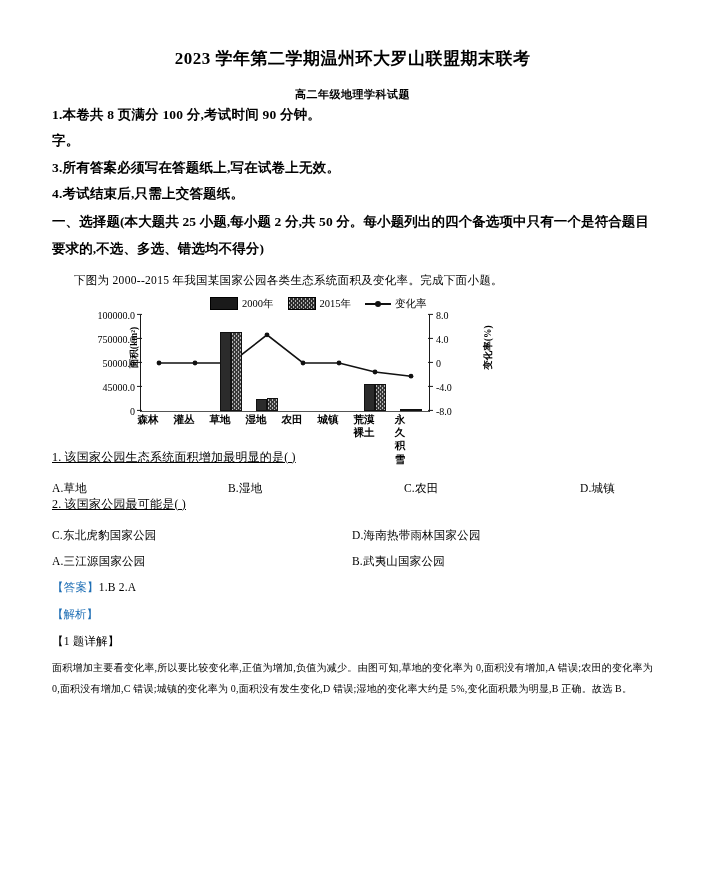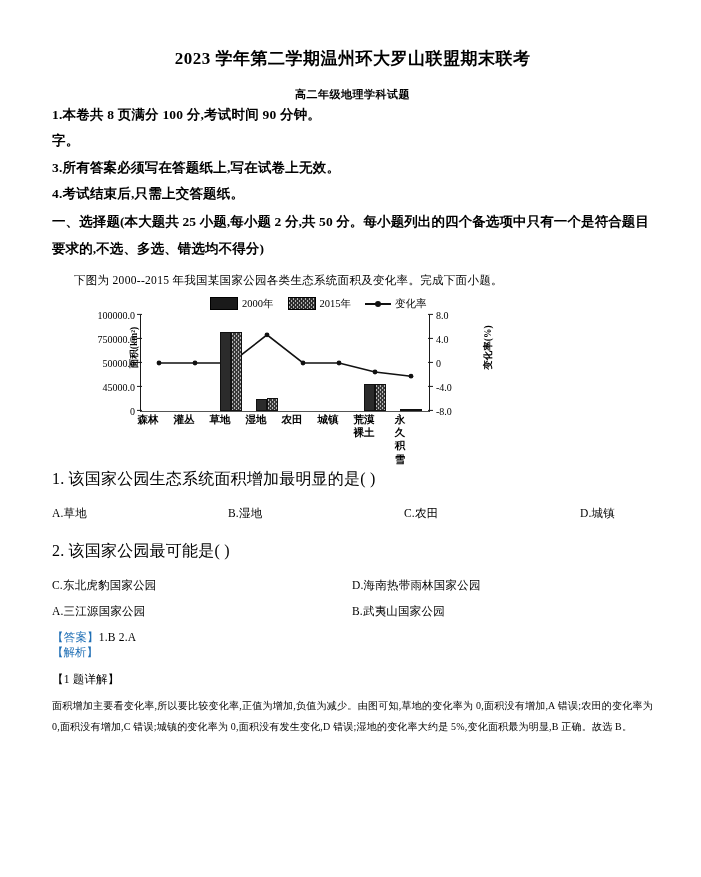--- a/index.html
+++ b/index.html
@@ -211,24 +211,25 @@
     font-size: 10.5px;
     font-weight: bold;
     text-align: center;
     transform: translateX(-50%);
     line-height: 1.28;
     white-space: pre-line;
   }
 
   
   .q-line {
-    font-size: 16px;
+    font-size: 12px;
     line-height: 1.75;
-    margin-top: 18px;
-    letter-spacing: 0.2px;
+    margin-top: 0;
+    letter-spacing: 0.2px;
+    text-decoration: underline;
   }
   .opt-row {
     position: relative;
     font-size: 11.5px;
     line-height: 1.75;
     margin-top: 10px;
     height: 16px;
   }
   .opt {
     position: absolute;
@@ -249,20 +250,21 @@
     font-size: 11.5px;
     margin-top: 13px;
     letter-spacing: 0.2px;
   }
   .tag {
     color: #1f6fb5;
     font-weight: normal;
   }
   .analysis-tag {
     font-size: 11.5px;
+    margin-top: 12px;
     color: #1f6fb5;
   }
   .sub-tag {
     font-size: 11.5px;
     margin-top: 12px;
     letter-spacing: 0.2px;
   }
   .para {
     font-size: 10px;
     line-height: 2.1;

